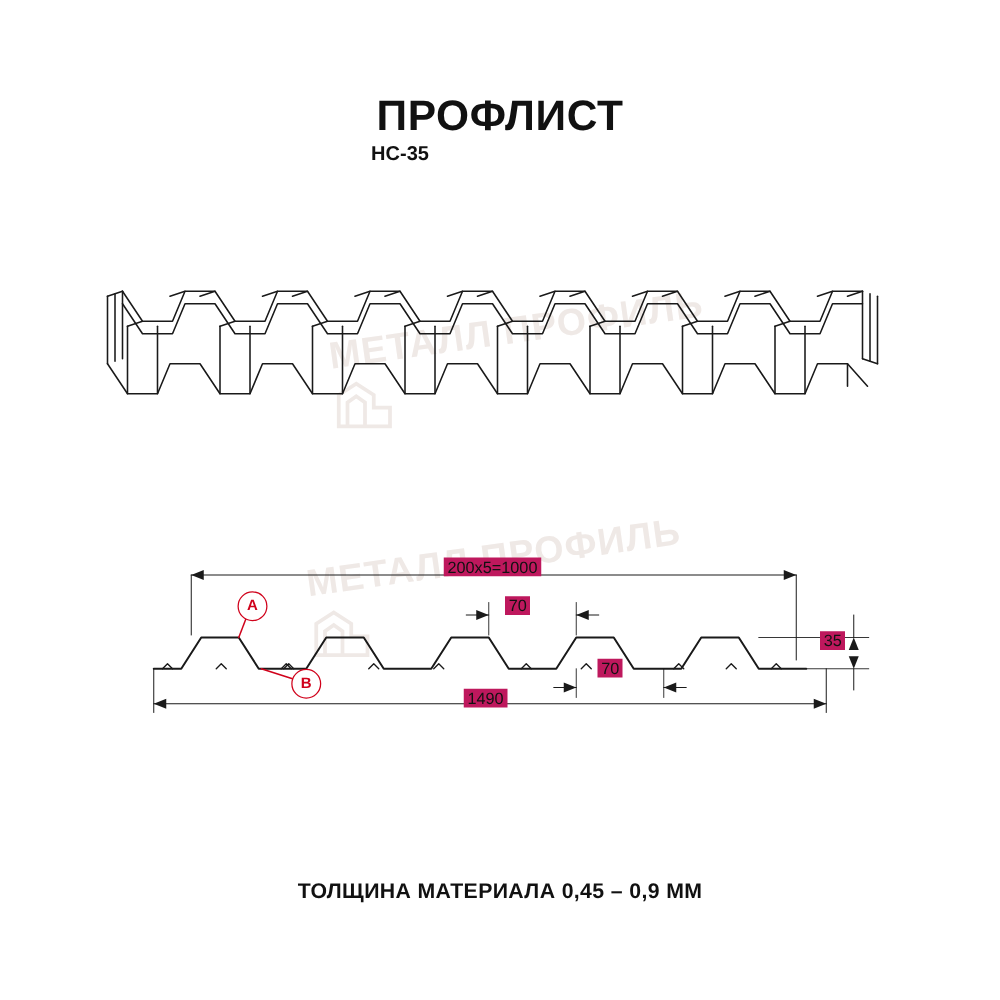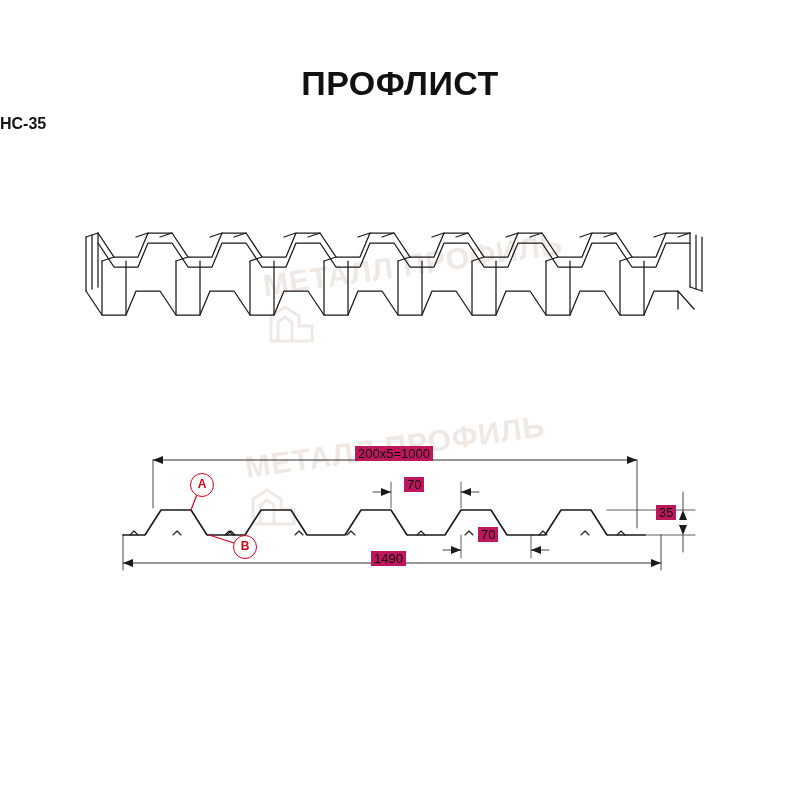--- a/index.html
+++ b/index.html
@@ -19,34 +19,35 @@
   .sheet {
     position: absolute;
     left: 0; top: 0;
     width: 800px;
     height: 800px;
   }
 
   
   .title {
     position: absolute;
-    top: 64px;
+    top: 74px;
     left: 0;
     width: 800px;
     text-align: center;
     font-size: 34px;
     font-weight: bold;
     letter-spacing: 0.5px;
     color: #111111;
   }
   .subtitle {
     position: absolute;
     top: 115px;
     left: 0;
     width: 640px;
+    text-align: center;
     font-size: 16px;
     font-weight: bold;
     color: #111111;
   }
 
   
   .watermark {
     position: absolute;
     font-size: 30px;
     font-weight: bold;
@@ -321,14 +322,15 @@
 
   <div class="callout callout-a">A</div>
   <div class="callout callout-b">B</div>
 
   <div class="dim dim-top">200х5=1000</div>
   <div class="dim dim-bottom">1490</div>
   <div class="dim dim-height">35</div>
   <div class="dim dim-70a">70</div>
   <div class="dim dim-70b">70</div>
 
+  <div class="footer">ТОЛЩИНА МАТЕРИАЛА 0,45 – 0,9 ММ</div>
 
 </div>
 
 </body></html>

